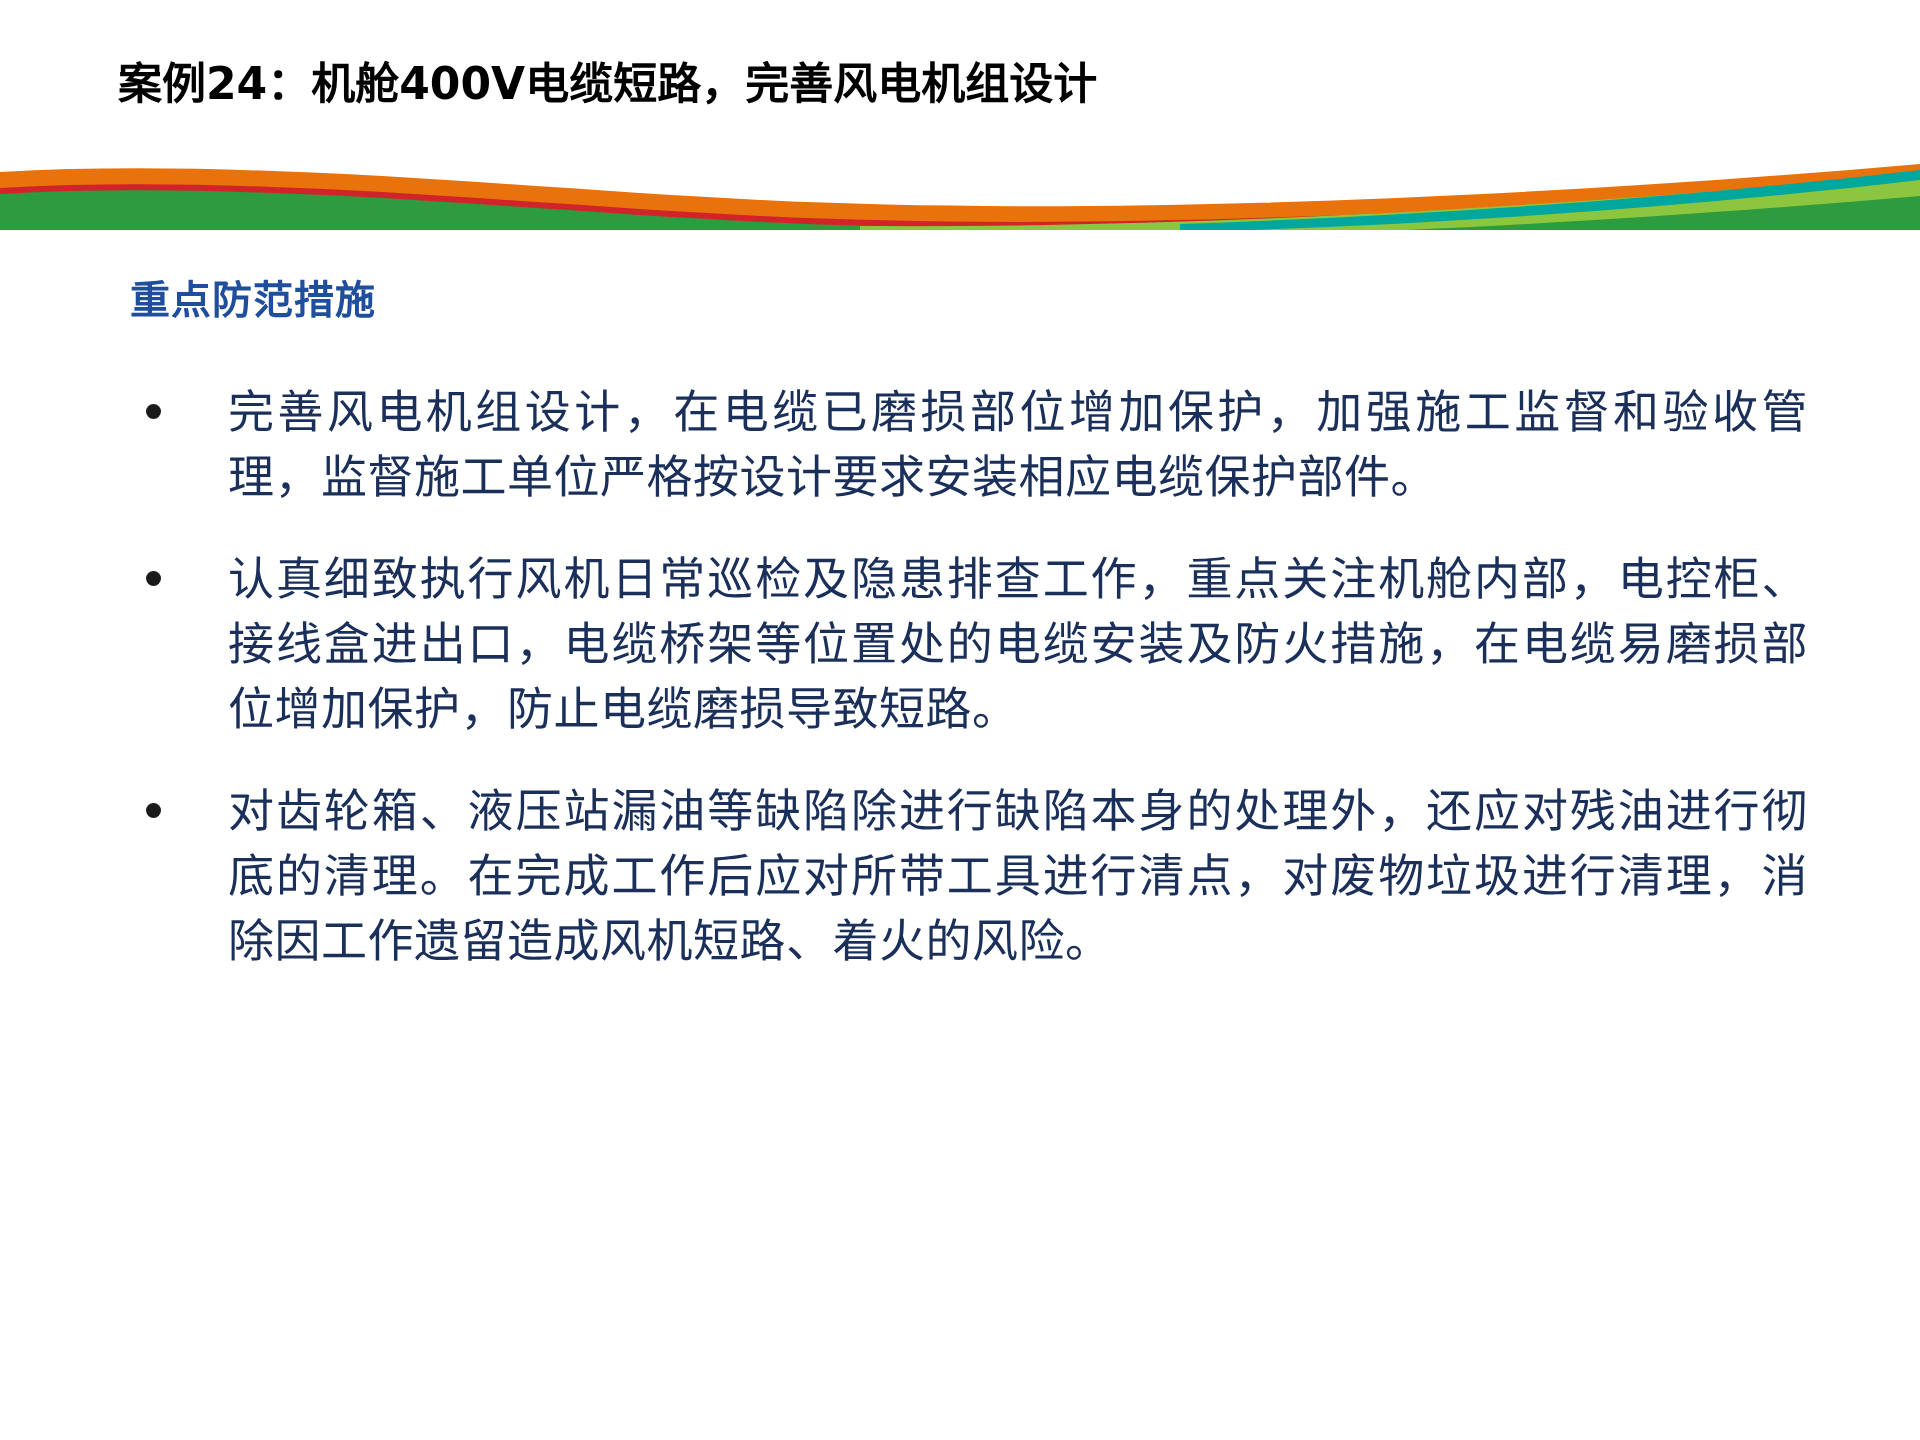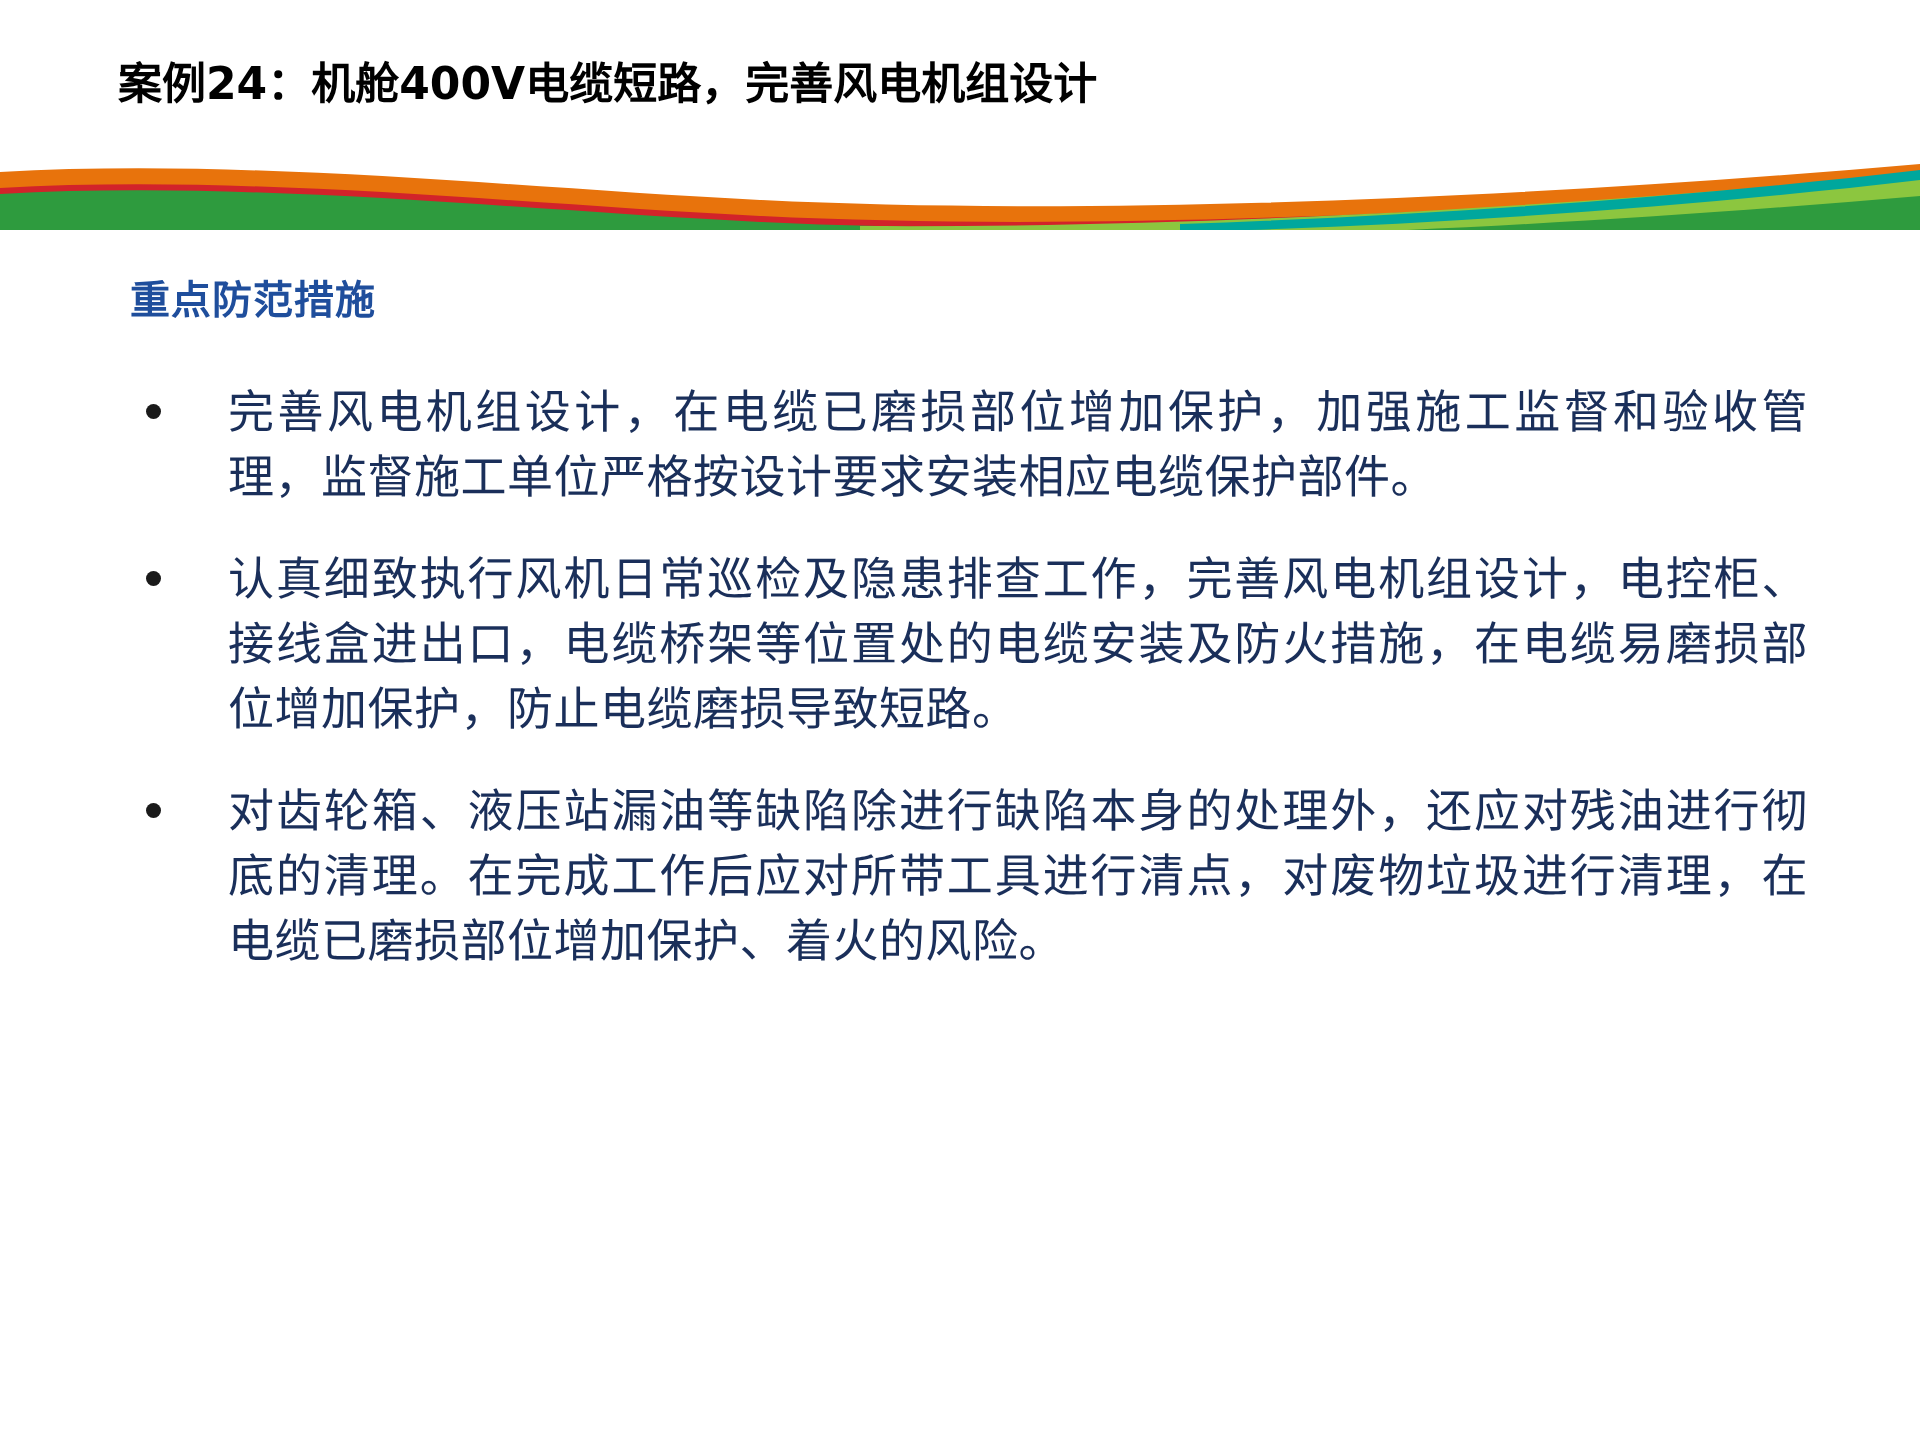--- a/index.html
+++ b/index.html
@@ -116,23 +116,23 @@
 
   <div class="bullets">
 
     <div class="bullet">
       <span class="dot"></span>
       <span class="text">完善风电机组设计，在电缆已磨损部位增加保护，加强施工监督和验收管理，监督施工单位严格按设计要求安装相应电缆保护部件。</span>
     </div>
 
     <div class="bullet">
       <span class="dot"></span>
-      <span class="text">认真细致执行风机日常巡检及隐患排查工作，完善风电机组设计，电控柜、接线盒进出口，电缆桥架等位置处的电缆安装及防火措施，在电缆易磨损部位增加保护，防止电缆磨损导致短路。</span>
+      <span class="text">认真细致执行风机日常巡检及隐患排查工作，重点关注机舱内部，电控柜、接线盒进出口，电缆桥架等位置处的电缆安装及防火措施，在电缆易磨损部位增加保护，防止电缆磨损导致短路。</span>
     </div>
 
     <div class="bullet">
       <span class="dot"></span>
-      <span class="text">对齿轮箱、液压站漏油等缺陷除进行缺陷本身的处理外，还应对残油进行彻底的清理。在完成工作后应对所带工具进行清点，对废物垃圾进行清理，在电缆已磨损部位增加保护、着火的风险。</span>
+      <span class="text">对齿轮箱、液压站漏油等缺陷除进行缺陷本身的处理外，还应对残油进行彻底的清理。在完成工作后应对所带工具进行清点，对废物垃圾进行清理，消除因工作遗留造成风机短路、着火的风险。</span>
     </div>
 
   </div>
 
 </div>
 
 </body></html>

